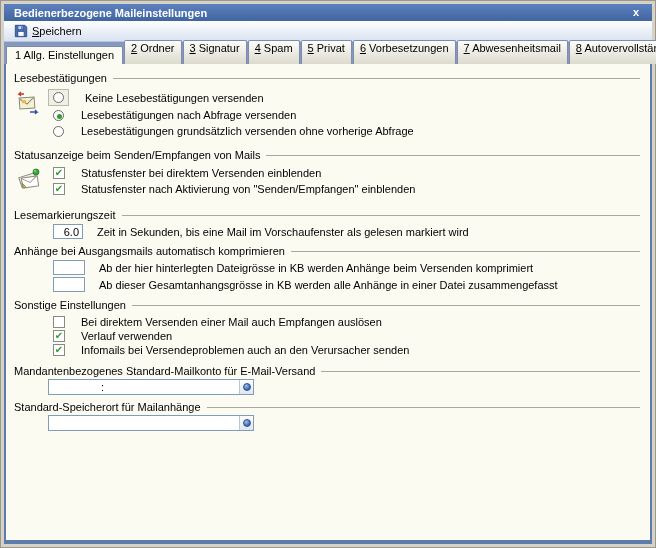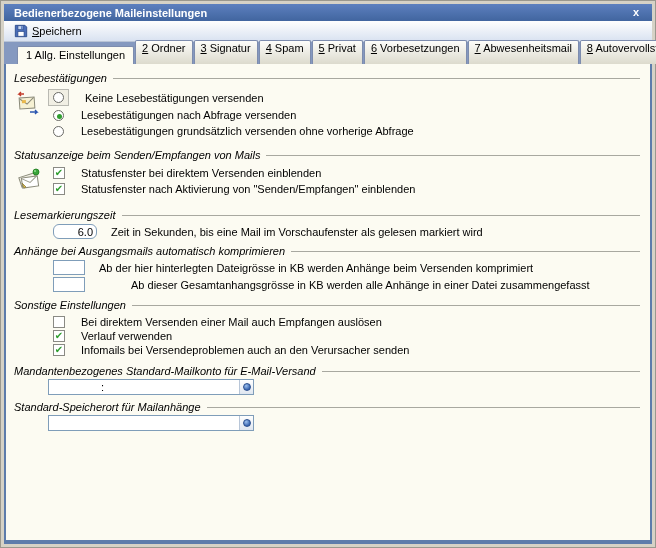--- a/index.html
+++ b/index.html
@@ -36,21 +36,21 @@
   }
   .save-btn{ display:flex; align-items:center; gap:4px; padding:1px 5px;justify-content:space-between; }
   .save-btn svg{ display:block; }
   .save-btn u{ text-decoration:underline; }
 
   
   .tabband{
     flex:0 0 22px; height:22px;
     background:#8599c0;
     display:flex; align-items:flex-end;
-    padding-left:13px;
+    padding-left:2px;
   }
   .tab{
     font-size:11px;
     background:linear-gradient(#fdfdfa,#dcdacd);
     border:1px solid #7d8cae; border-bottom:none;
     border-radius:2px 2px 0 0;
     padding:1px 6px 2px 6px;
     margin-right:1px;
     height:24px;
     white-space:nowrap;
@@ -68,21 +68,21 @@
     flex:1;
     background:#fcfbf2;
     border-left:2px solid #5d7cab;
     border-right:2px solid #5d7cab;
     border-bottom:4px solid #5d7cab;
     padding:6px 8px 0 8px;
     overflow:hidden;
     position:relative;
   }
 
-  .sec-head{ display:flex; align-items:center; gap:6px; margin-right:2px;font-style:italic; }
+  .sec-head{ display:flex; align-items:center; gap:6px; margin-right:2px; }
   .sec-title{ white-space:nowrap; }
   .sec-line{ flex:1; height:1px; background:#a8a8a0; margin-top:1px; }
 
   .group{ position:relative; }
   .group-icon{ position:absolute; left:2px; top:2px; }
 
   .row{ display:flex; align-items:center; margin-left:34px; }
   .row .lbl{ margin-left:16px; white-space:nowrap; }
 
   
@@ -107,21 +107,21 @@
   .checkbox.on::after{
     content:"\2714"; color:#2f9e2f; font-size:10px; line-height:10px;
   }
 
   
   .txt{
     border:1px solid #7f9db9; background:#fff;
     height:15px; font-family:"Liberation Sans",sans-serif; font-size:11px;
     padding:0 3px;
   }
-  .txt.num{ width:44px; text-align:right;border-radius:6px; }
+  .txt.num{ width:30px; text-align:right; }
   .txt.kb{ width:32px; }
   .row .after-input{ margin-left:14px; white-space:nowrap; }
 
   
   .combo{
     margin-left:34px; width:206px; height:16px;
     border:1px solid #7f9db9; background:#fff;
     display:flex; align-items:center;
   }
   .combo .combo-value{ flex:1; padding-left:52px; font-size:11px; }
@@ -246,21 +246,21 @@
     </div>
 
     <div class="sec-head mt5">
       <span class="sec-title">Anhänge bei Ausgangsmails automatisch komprimieren</span>
       <span class="sec-line"></span>
     </div>
     <div class="row rh17 mt2" style="margin-left:39px;">
       <input class="txt kb" type="text" value="" style="">
       <span class="after-input">Ab der hier hinterlegten Dateigrösse in KB werden Anhänge beim Versenden komprimiert</span>
     </div>
-    <div class="row rh17" style="margin-left:39px;gap:32px;">
+    <div class="row rh17" style="margin-left:39px;">
       <input class="txt kb" type="text" value="" style="">
       <span class="after-input">Ab dieser Gesamtanhangsgrösse in KB werden alle Anhänge in einer Datei zusammengefasst</span>
     </div>
 
     <div class="sec-head mt6">
       <span class="sec-title">Sonstige Einstellungen</span>
       <span class="sec-line"></span>
     </div>
     <div class="mt4">
       <div class="row rh14">

